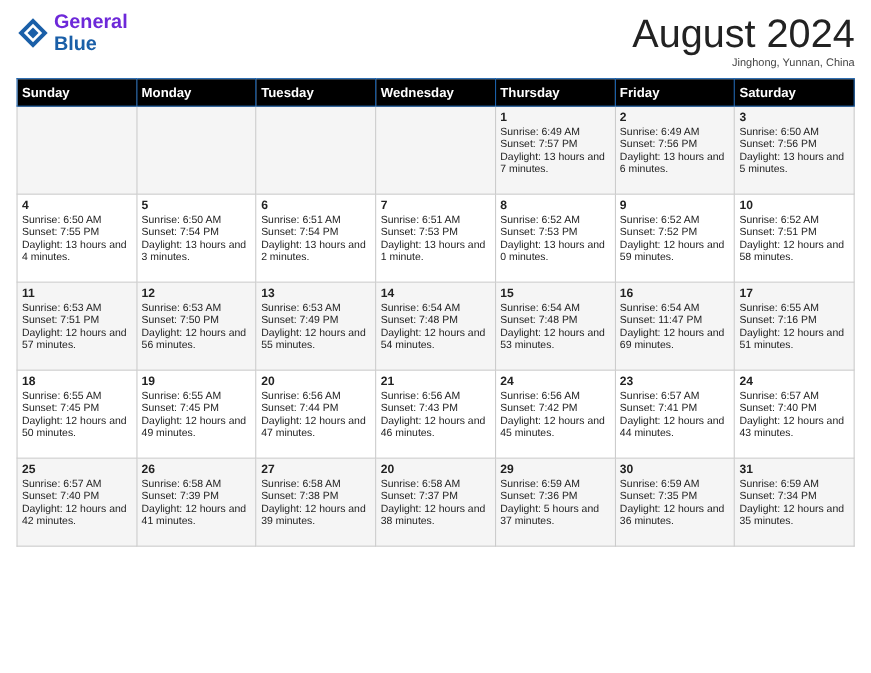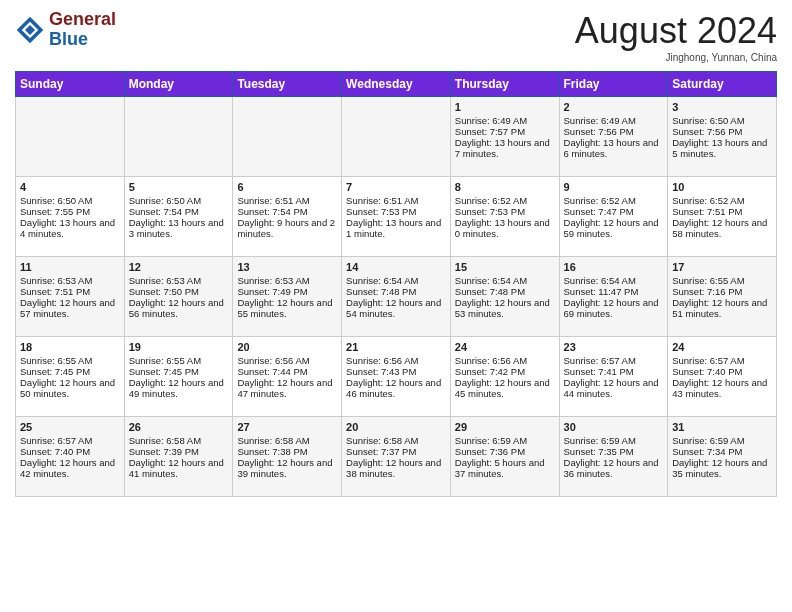--- a/index.html
+++ b/index.html
@@ -19,21 +19,21 @@
     .logo {
       display: flex;
       align-items: center;
       gap: 4px;
     }
     .logo-text {
       font-size: 18px;
       font-weight: bold;
       line-height: 1.1;
     }
-    .logo-general { color: #7f1d1d; }
+    .logo-general { color: #6d28d9; }
     .logo-blue { color: #1a5fa8; }
     .logo-icon {
       width: 30px;
       height: 30px;
     }
     .title-block { text-align: right; }
     .month-title {
       font-size: 36px;
       color: #222;
       font-weight: normal;
@@ -42,21 +42,21 @@
     .location {
       font-size: 10px;
       color: #444;
     }
     table {
       width: 100%;
       border-collapse: collapse;
       table-layout: fixed;
     }
     thead tr th {
-      background-color: #6d28d9;
+      background-color: #000000;
       color: #fff;
       font-size: 12px;
       font-weight: bold;
       padding: 5px 4px;
       text-align: left;
       border: 1px solid #1a5fa8;
     }
     tbody tr td {
       border: 1px solid #ccc;
       vertical-align: top;
@@ -150,38 +150,38 @@
         <td>
           <span class="day-num">5</span>
           <div>Sunrise: 6:50 AM</div>
           <div>Sunset: 7:54 PM</div>
           <div>Daylight: 13 hours and 3 minutes.</div>
         </td>
         <td>
           <span class="day-num">6</span>
           <div>Sunrise: 6:51 AM</div>
           <div>Sunset: 7:54 PM</div>
-          <div>Daylight: 9 hours and 2 minutes.</div>
+          <div>Daylight: 13 hours and 2 minutes.</div>
         </td>
         <td>
           <span class="day-num">7</span>
           <div>Sunrise: 6:51 AM</div>
           <div>Sunset: 7:53 PM</div>
           <div>Daylight: 13 hours and 1 minute.</div>
         </td>
         <td>
           <span class="day-num">8</span>
           <div>Sunrise: 6:52 AM</div>
           <div>Sunset: 7:53 PM</div>
           <div>Daylight: 13 hours and 0 minutes.</div>
         </td>
         <td>
           <span class="day-num">9</span>
           <div>Sunrise: 6:52 AM</div>
-          <div>Sunset: 7:47 PM</div>
+          <div>Sunset: 7:52 PM</div>
           <div>Daylight: 12 hours and 59 minutes.</div>
         </td>
         <td>
           <span class="day-num">10</span>
           <div>Sunrise: 6:52 AM</div>
           <div>Sunset: 7:51 PM</div>
           <div>Daylight: 12 hours and 58 minutes.</div>
         </td>
       </tr>
       <tr>

